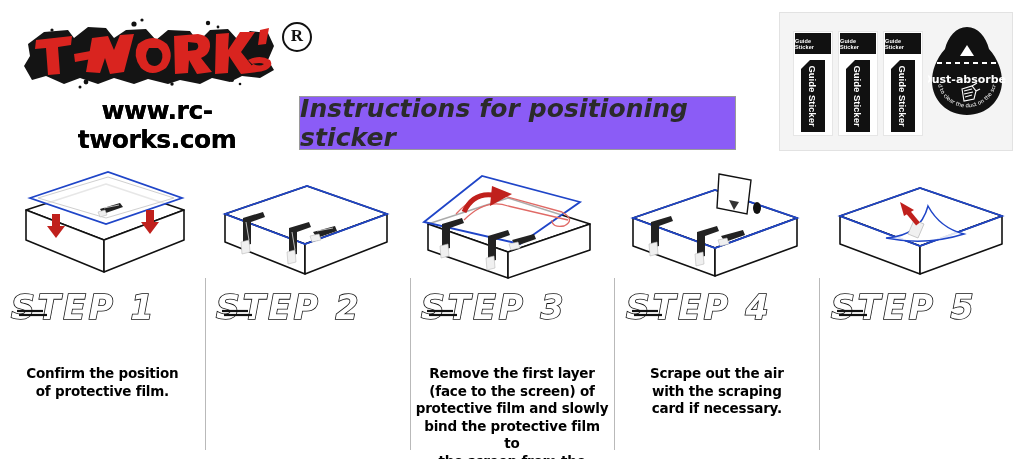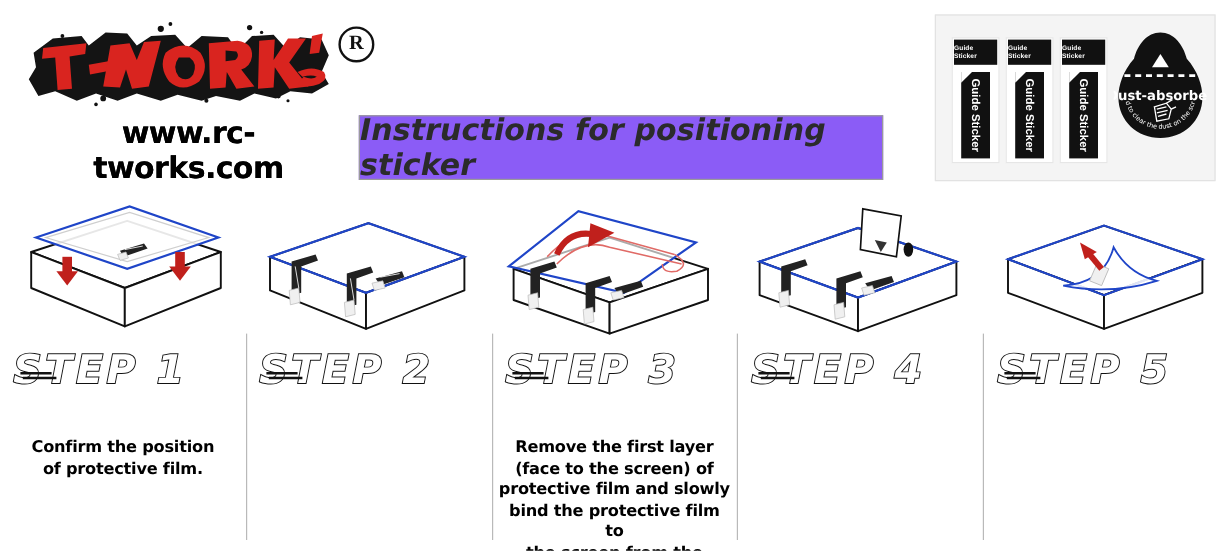--- a/index.html
+++ b/index.html
@@ -499,20 +499,21 @@
     <div class="step-heading">
       <svg viewBox="0 0 190 38" width="190" height="38" aria-hidden="true">
         <text x="4" y="30" font-size="33" font-weight="bold" font-style="italic" font-family="'DejaVu Sans', sans-serif" letter-spacing="3" fill="none" stroke="#111" stroke-width="1.6">STEP  4</text>
         <text x="4" y="30" font-size="33" font-weight="bold" font-style="italic" font-family="'DejaVu Sans', sans-serif" letter-spacing="3" fill="#fff">STEP  4</text>
         <g stroke="#111" stroke-width="2.2">
           <line x1="10" y1="22" x2="36" y2="22"></line>
           <line x1="12" y1="26" x2="40" y2="26"></line>
         </g>
       </svg>
     </div>
+    <div class="step-caption">Scrape out the air<br>with the scraping<br>card if necessary.</div>
   </div>
 
   <div class="step-col">
     <div class="step-figure">
       <svg viewBox="0 0 200 118" width="200" height="118" aria-hidden="true">
         <g fill="#fff" stroke="#111" stroke-width="1.6" stroke-linejoin="round">
           <polygon points="18,54 98,26 180,54 98,84"></polygon>
           <polygon points="18,54 18,82 98,112 98,84"></polygon>
           <polygon points="98,84 98,112 180,82 180,54"></polygon>
         </g>

